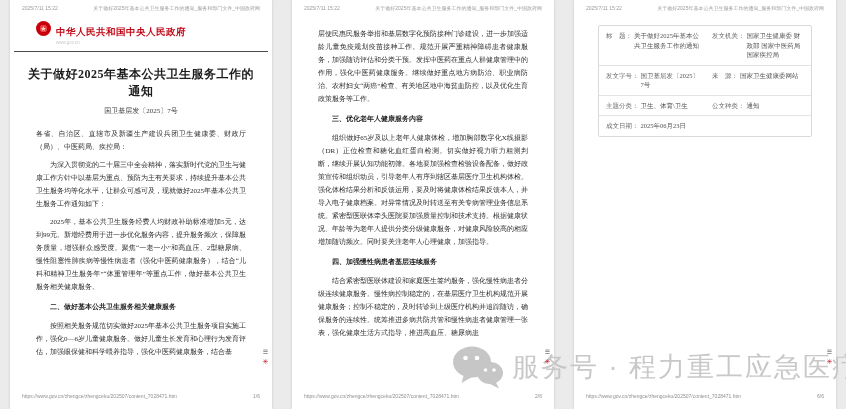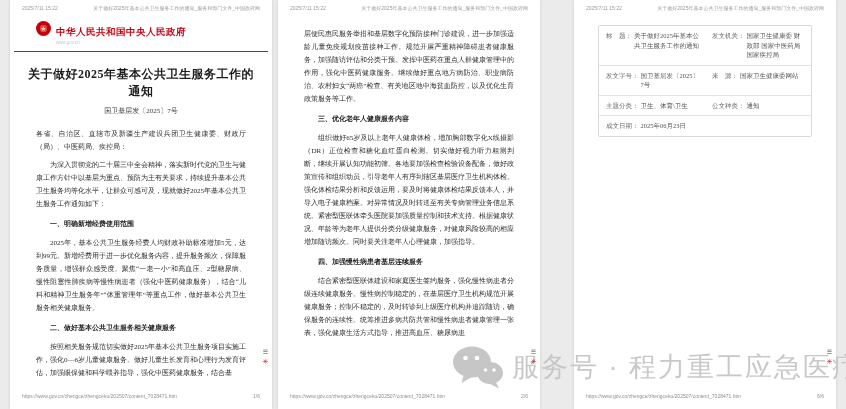--- a/index.html
+++ b/index.html
@@ -1,20 +1,20 @@
 <!DOCTYPE html>
 <html><head>
 <meta charset="utf-8">
 <style>
   html,body{margin:0;padding:0;}
   body{width:846px;height:409px;background:#ebebeb;position:relative;overflow:hidden;
        font-family:"Liberation Sans",sans-serif;}
   .sheet{position:absolute;top:0;height:409px;width:262px;background:#fff;
          box-shadow:0 0 3px rgba(0,0,0,.14);}
-  .s1{left:10px}.s2{left:278px}.s3{left:574px}
+  .s1{left:10px}.s2{left:292px}.s3{left:574px}
 
   .phead{position:absolute;top:5px;left:12px;right:12px;display:flex;
          justify-content:space-between;gap:8px;font-size:5px;color:#9b9b9b;}
   .phead .ptitle{text-align:right;white-space:nowrap;overflow:hidden;}
   .pfoot{position:absolute;bottom:10px;left:12px;right:12px;display:flex;
          justify-content:space-between;font-size:5px;color:#8f8f8f;}
 
   .gov-logo{display:flex;align-items:flex-start;gap:5px;margin:21px 26px 0;}
   .emblem{width:15px;height:15px;border-radius:50%;flex:none;
           background:radial-gradient(circle,#e84040 0 34%,#c7000b 35% 100%);
@@ -69,21 +69,20 @@
     </span>
   </div>
   <div class="logo-rule"></div>
 
   <div class="doc-title">关于做好2025年基本公共卫生服务工作的通知</div>
   <div class="doc-num">国卫基层发〔2025〕7号</div>
 
   <div class="body-col" id="page1-body">
       <p class="bp salutation">各省、自治区、直辖市及新疆生产建设兵团卫生健康委、财政厅（局）、中医药局、疾控局：</p>
       <p class="bp para">为深入贯彻党的二十届三中全会精神，落实新时代党的卫生与健康工作方针中以基层为重点、预防为主有关要求，持续提升基本公共卫生服务均等化水平，让群众可感可及，现就做好2025年基本公共卫生服务工作通知如下：</p>
-      <p class="bp heading">一、明确新增经费使用范围</p>
       <p class="bp para">2025年，基本公共卫生服务经费人均财政补助标准增加5元，达到99元。新增经费用于进一步优化服务内容，提升服务频次，保障服务质量，增强群众感受度。聚焦“一老一小”和高血压、2型糖尿病、慢性阻塞性肺疾病等慢性病患者（强化中医药健康服务），结合“儿科和精神卫生服务年”“体重管理年”等重点工作，做好基本公共卫生服务相关健康服务。</p>
       <p class="bp heading">二、做好基本公共卫生服务相关健康服务</p>
       <p class="bp para">按照相关服务规范切实做好2025年基本公共卫生服务项目实施工作，强化0—6岁儿童健康服务。做好儿童生长发育和心理行为发育评估，加强眼保健和科学喂养指导，强化中医药健康服务，结合基</p>
     </div>
 
   <div class="side-widget">
     <span class="sw-top">☰</span>
     <span class="sw-bottom">✳</span>
   </div>
 

